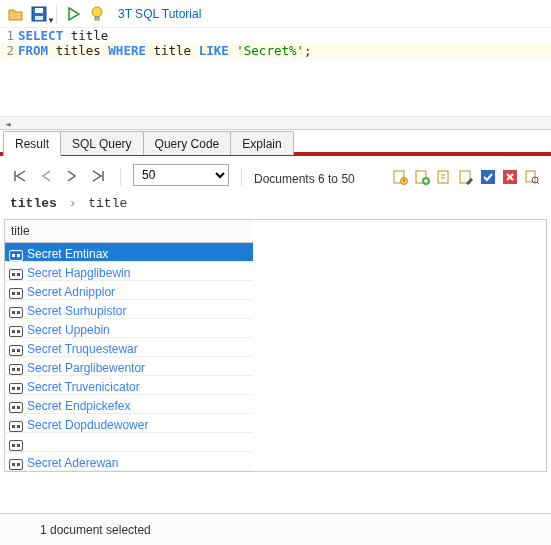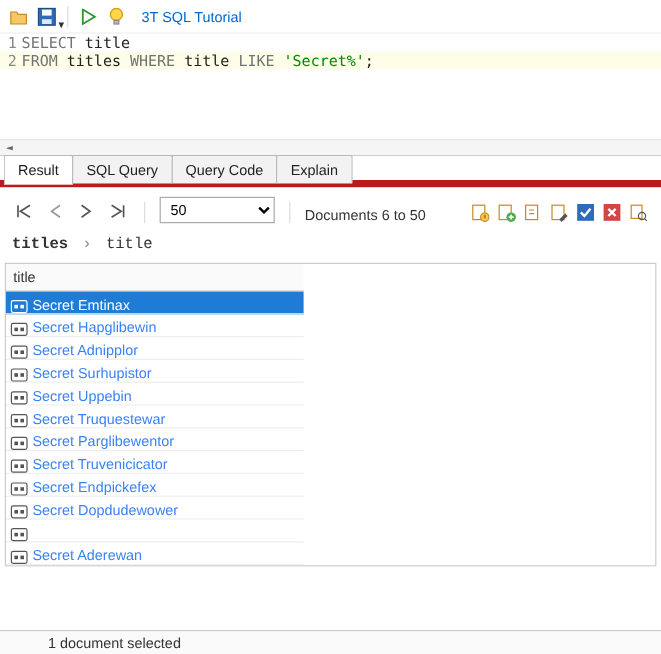--- a/index.html
+++ b/index.html
@@ -6,26 +6,26 @@
   body { font-family: "Segoe UI", Tahoma, sans-serif; font-size: 12px; background: #fff; width: 551px; height: 545px; overflow: hidden; color: #222; }
   .toolbar { display: flex; align-items: center; gap: 3px; padding: 2px 6px; height: 28px; border-bottom: 1px solid #eee; }
   .toolbar .sep { width: 1px; height: 18px; background: #ddd; margin: 0 4px; }
   .tbtn { width: 20px; height: 20px; display: flex; align-items: center; justify-content: center; cursor: pointer; }
   .link { color: #0066cc; cursor: pointer; margin-left: 8px; }
   .editor { height: 102px; position: relative; font-family: Consolas, monospace; font-size: 12.5px; border-bottom: 1px solid #ccc; overflow: hidden; }
   .editor-scroll { height: 88px; overflow: hidden; }
   .code-line { display: flex; }
   .gutter { width: 18px; text-align: right; padding-right: 4px; color: #888; user-select: none; }
   .code { flex: 1; white-space: pre; }
-  .kw { color: #737373; font-weight: normal; }
+  .kw { color: #3b82f6; font-weight: bold; }
   .str { color: #008800; }
   .hl-line { background: #fdfde8; }
   .hscroll { height: 14px; border-top: 1px solid #e5e5e5; display: flex; align-items: center; background: #f5f5f5; }
   .hscroll .arrow { width: 16px; height: 12px; display: flex; align-items: center; justify-content: center; color: #666; font-size: 9px; cursor: pointer; }
-  .tabbar { display: flex; border-bottom: 6px solid #b91c1c; padding-left: 3px; height: 26px; align-items: center; }
+  .tabbar { display: flex; border-bottom: 4px solid #b91c1c; padding-left: 3px; height: 26px; align-items: flex-start; }
   .tab { padding: 5px 11px 4px; border: 1px solid #b9b9b9; border-bottom: none; background: #f2f2f2; cursor: pointer; margin-right: -1px; position: relative; top: 1px; border-radius: 2px 2px 0 0; font-size: 12px; }
   .tab.active { background: #fff; border-bottom: 1px solid #fff; }
   .navrow { display: flex; align-items: flex-end; gap: 6px; padding: 6px 10px; height: 36px; }
   .navbtn { width: 20px; height: 20px; display: flex; align-items: center; justify-content: center; cursor: pointer; color: #333; }
   .select-wrap { position: relative; }
   .select-wrap select { width: 96px; height: 22px; border: 1px solid #aaa; font-size: 12px; padding-left: 4px; background: #fff; }
   .doclabel { color: #333; }
   .right-icons { margin-left: auto; display: flex; gap: 4px; }
   .ibtn { width: 18px; height: 18px; display: flex; align-items: center; justify-content: center; cursor: pointer; }
   .breadcrumb { padding: 4px 10px 8px; font-size: 13px; font-weight: bold; color: #333; font-family: Liberation Mono, monospace; }
@@ -36,21 +36,21 @@
   .grid-body .row { display: flex; align-items: flex-end; height: 19px; border-bottom: 1px solid #eee; width: 248px; padding-left: 4px; gap: 4px; cursor: pointer; }
   .grid-body .row .val { color: #3b82f6; font-size: 12px; }
   .grid-body .row.selected { background: #1e7bd6; }
   .grid-body .row.selected .val { color: #fff; }
   .row-icon { width: 14px; height: 11px; border: 1px solid #555; border-radius: 2px; position: relative; flex-shrink: 0; background: #fff; }
   .row-icon::before, .row-icon::after { content: ""; position: absolute; width: 3px; height: 3px; background: #555; top: 3px; }
   .row-icon::before { left: 2px; }
   .row-icon::after { right: 2px; }
   .row.selected .row-icon { border-color: #fff; background: transparent; }
   .row.selected .row-icon::before, .row.selected .row-icon::after { background: #fff; }
-  .statusbar { position: absolute; bottom: 0; left: 0; right: 0; height: 20px; border-top: 1px solid #ccc; background: #fafafa; display: flex; align-items: center; padding-left: 40px; font-size: 12px; color: #333; }
+  .statusbar { position: absolute; bottom: 0; left: 0; right: 0; height: 32px; border-top: 1px solid #ccc; background: #fafafa; display: flex; align-items: center; padding-left: 40px; font-size: 12px; color: #333; }
   svg { display: block; }
 </style>
 </head>
 <body>
 
 <div class="toolbar">
   <div class="tbtn">
     <svg width="16" height="14" viewBox="0 0 16 14">
         <path d="M1 3 h5 l1 2 h7 v8 h-13 z" fill="#f6c767" stroke="#c78a1d"></path>
       </svg>

